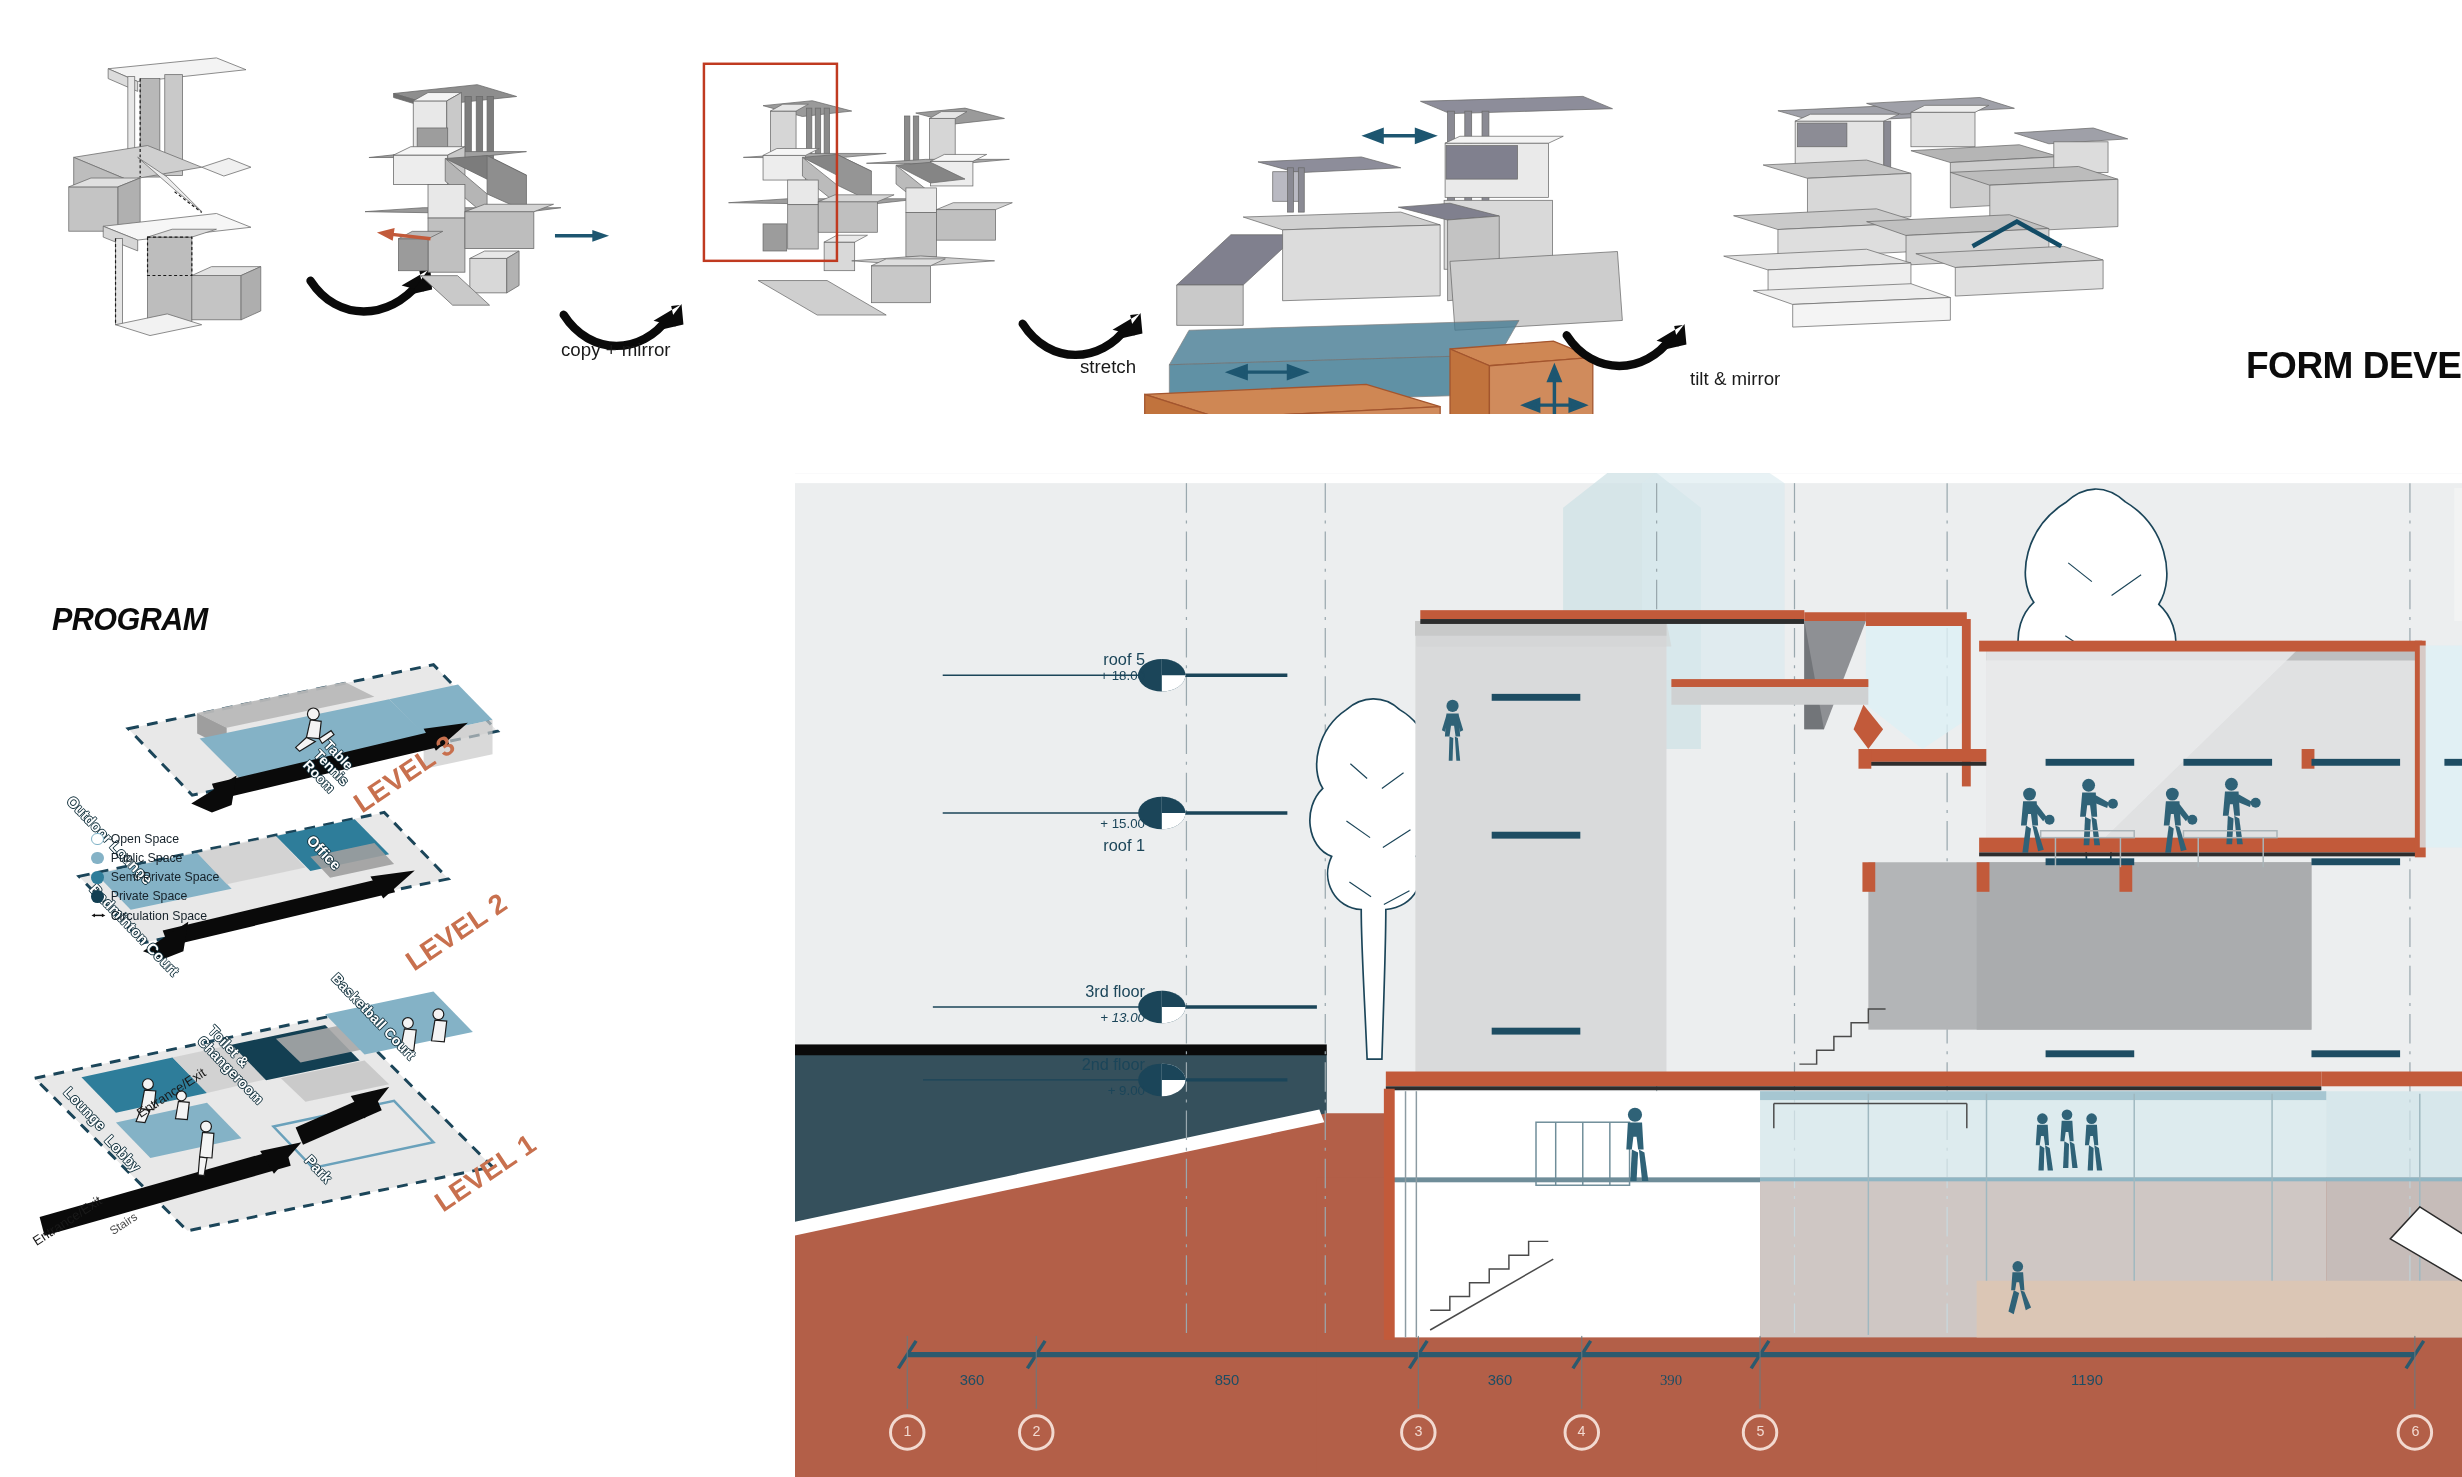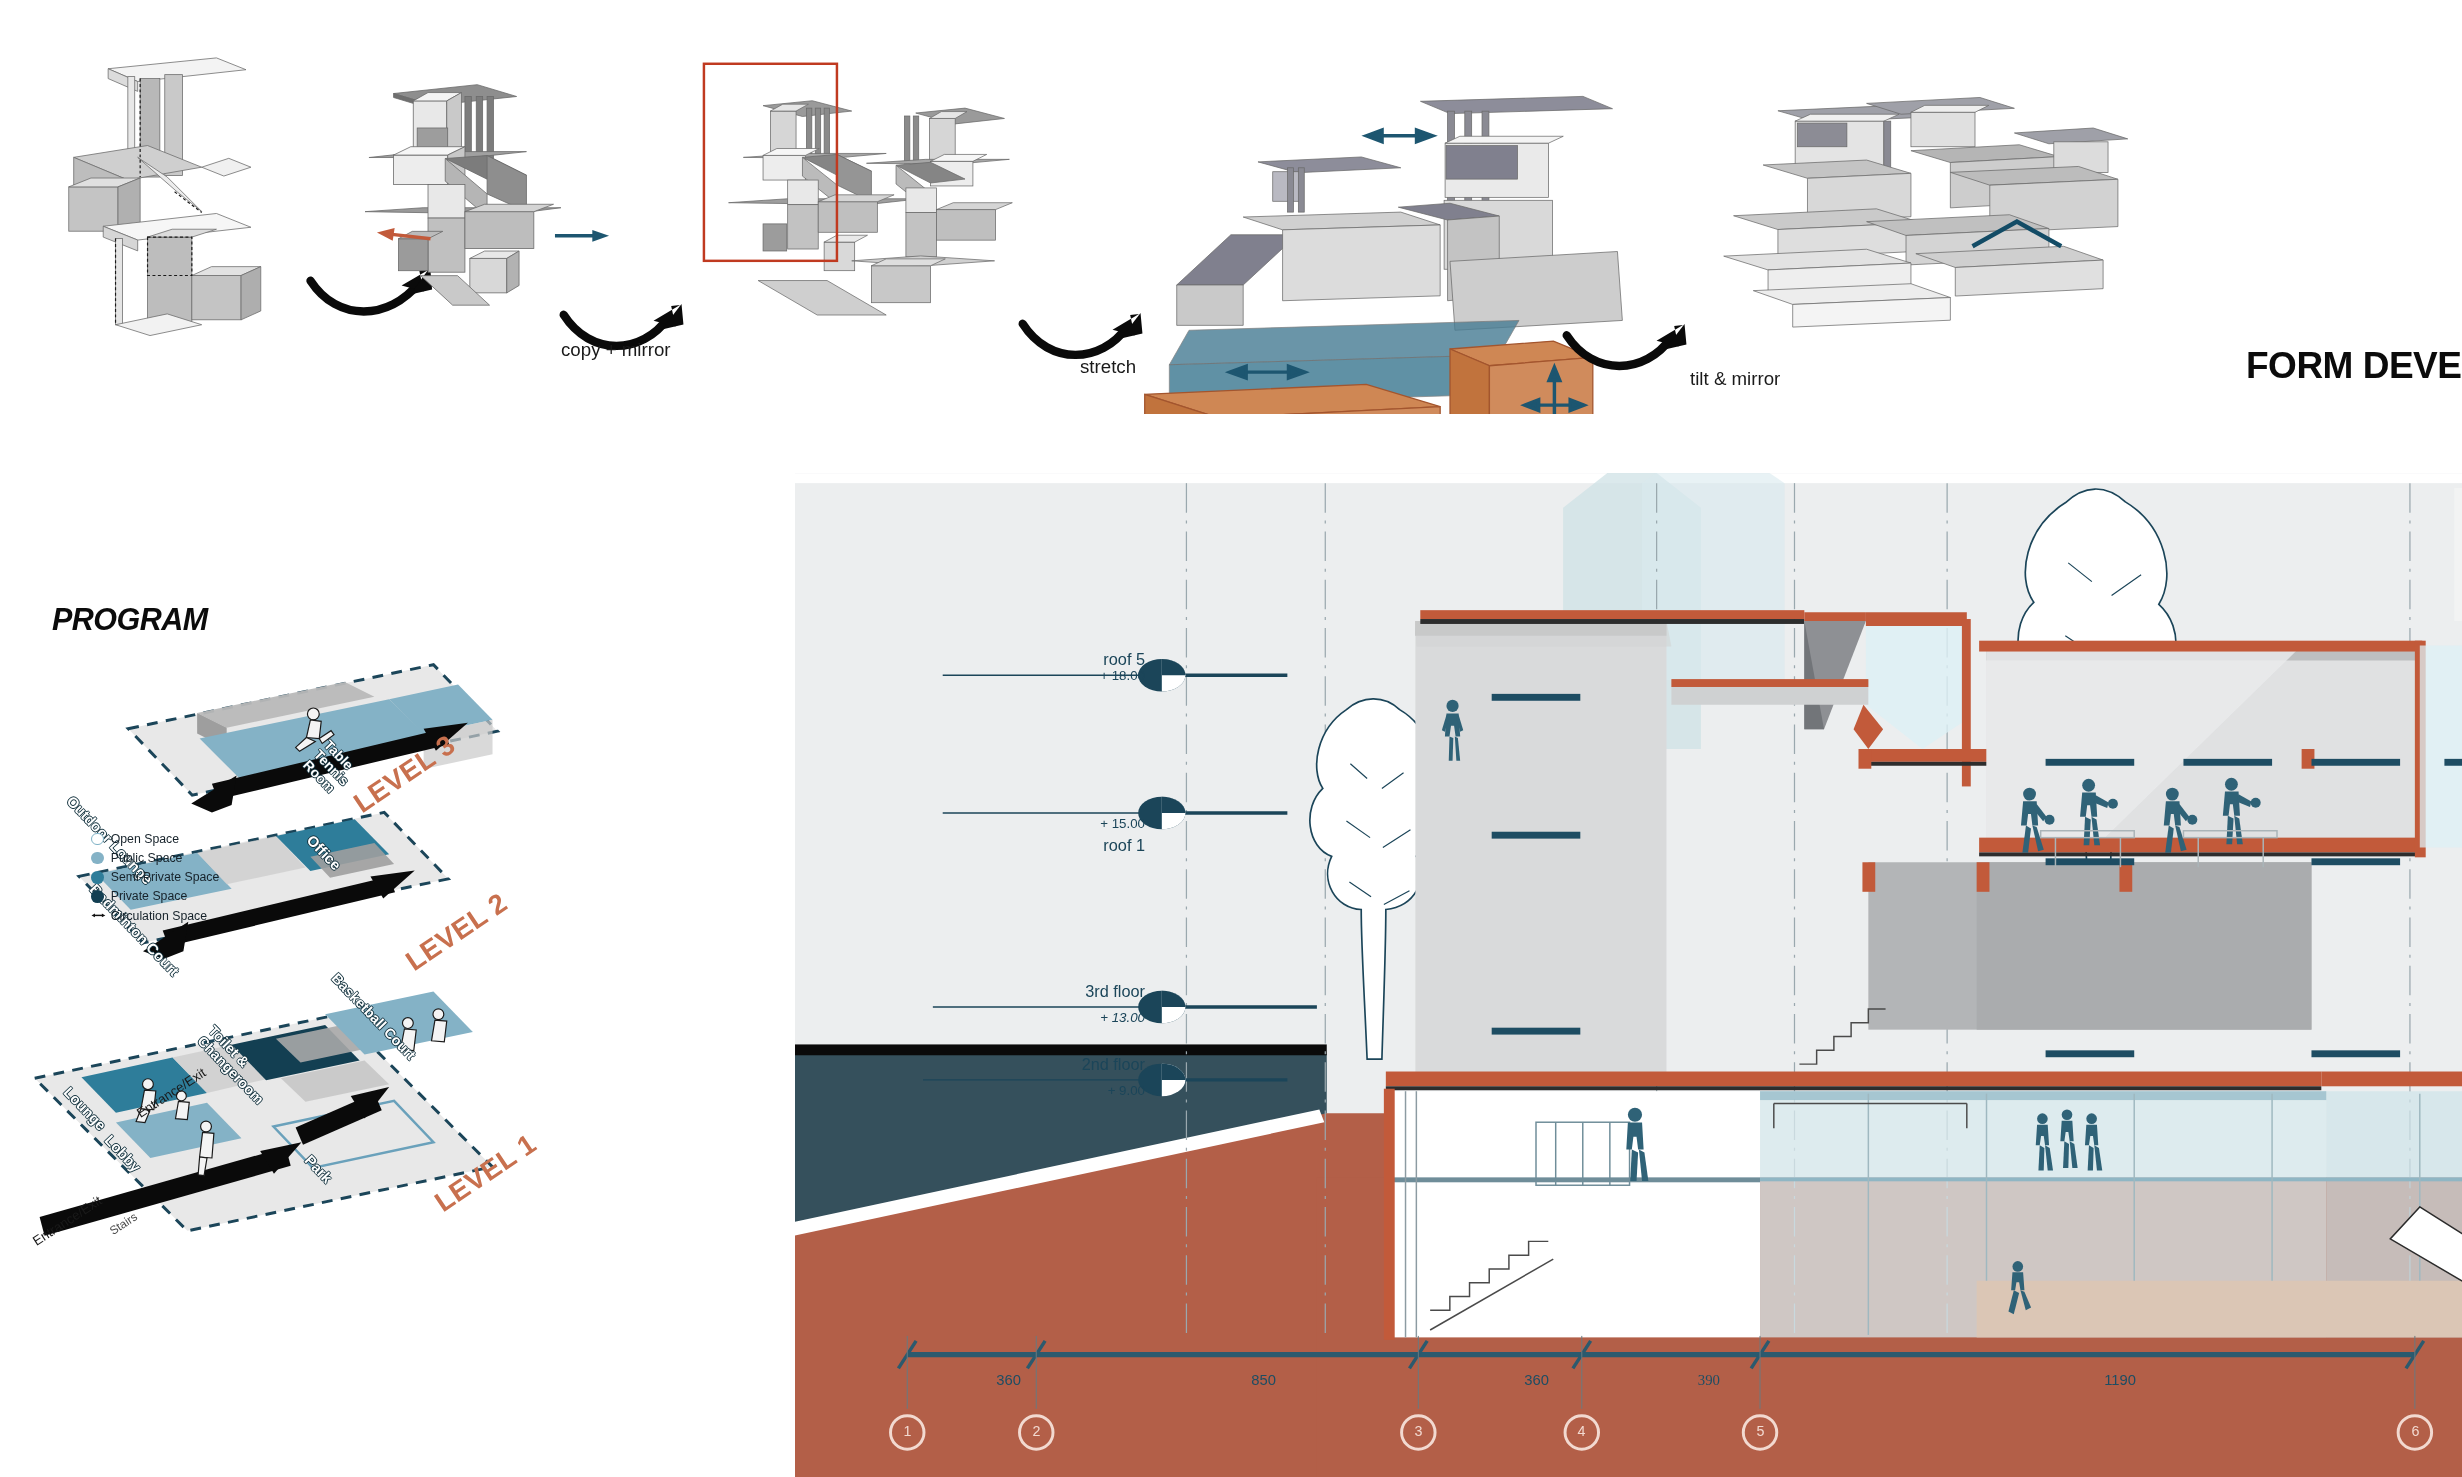--- a/index.html
+++ b/index.html
@@ -108,21 +108,21 @@
     text-align:right;
   }
   .lvl-elev{
     position:absolute;
     font-size:13.3px; color:#1b4559; white-space:nowrap;
     text-align:right;
   }
   .dim-text{
     position:absolute;
     font-size:14.8px; color:#1e4d63; white-space:nowrap;
-    text-align:right;
+    text-align:center;
   }
   .grid-num{
     position:absolute;
     font-size:14.3px; color:#f2d9d0; white-space:nowrap;
     text-align:center;
   }
 </style>
 </head>
 <body>
 

